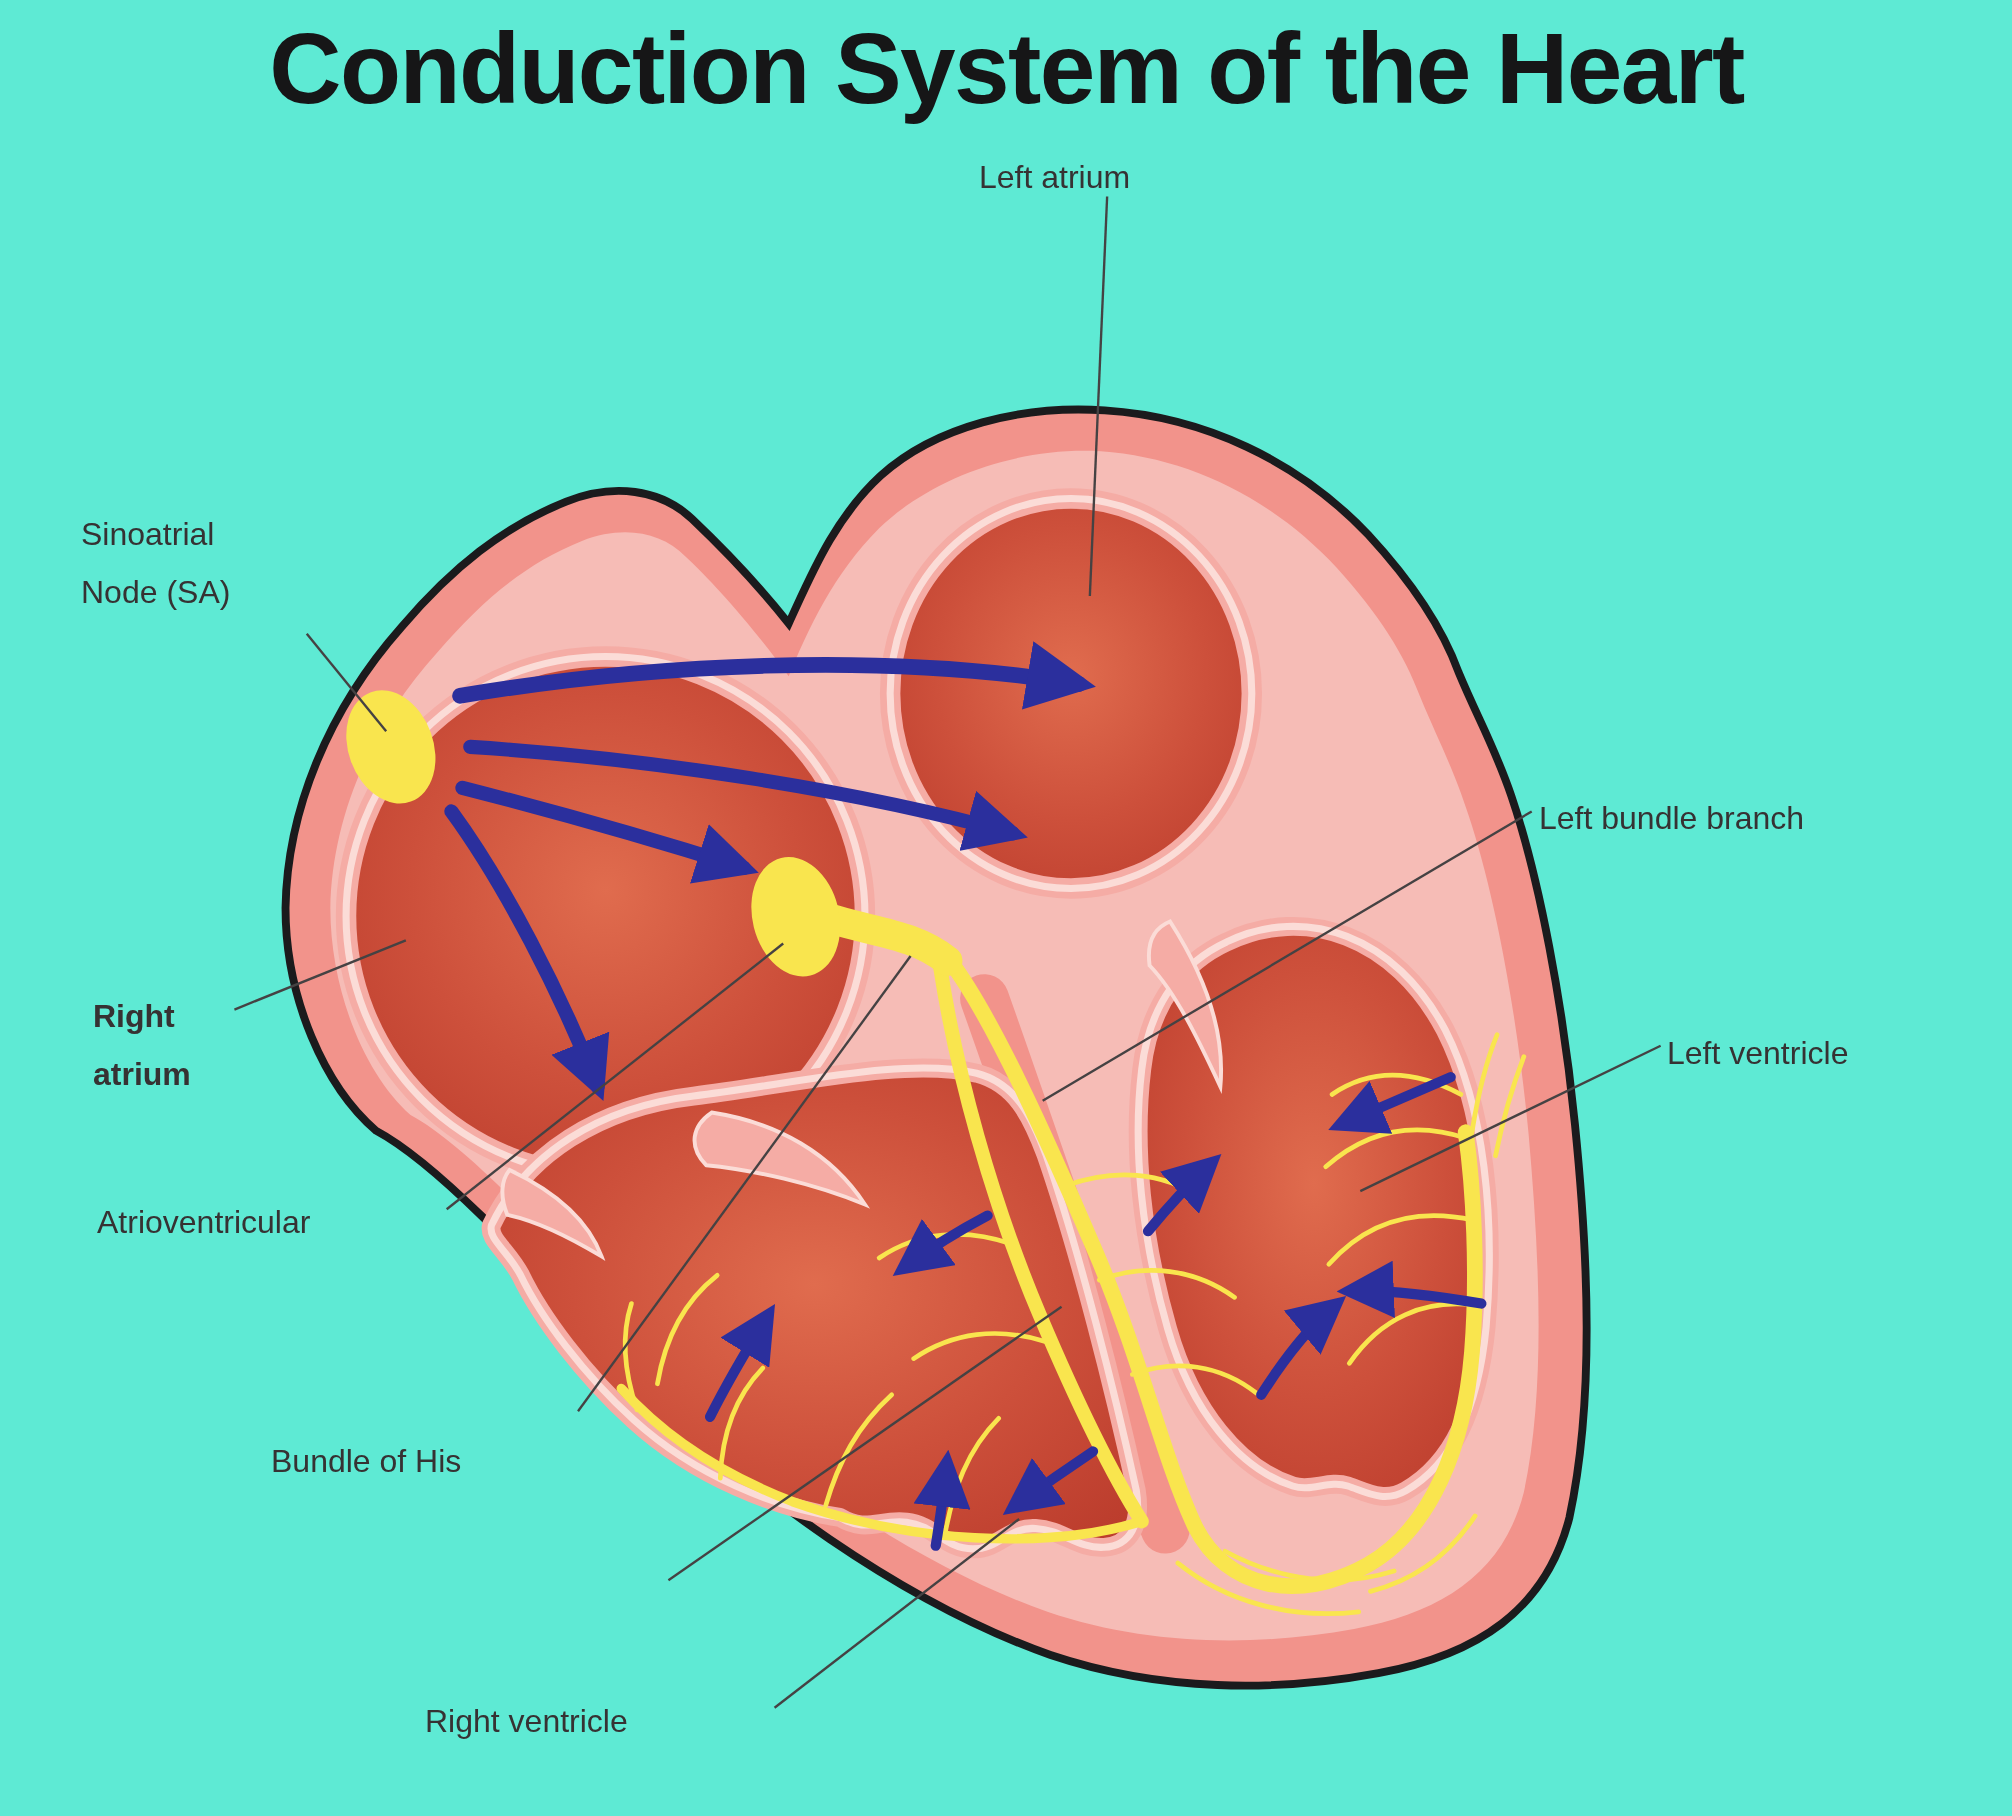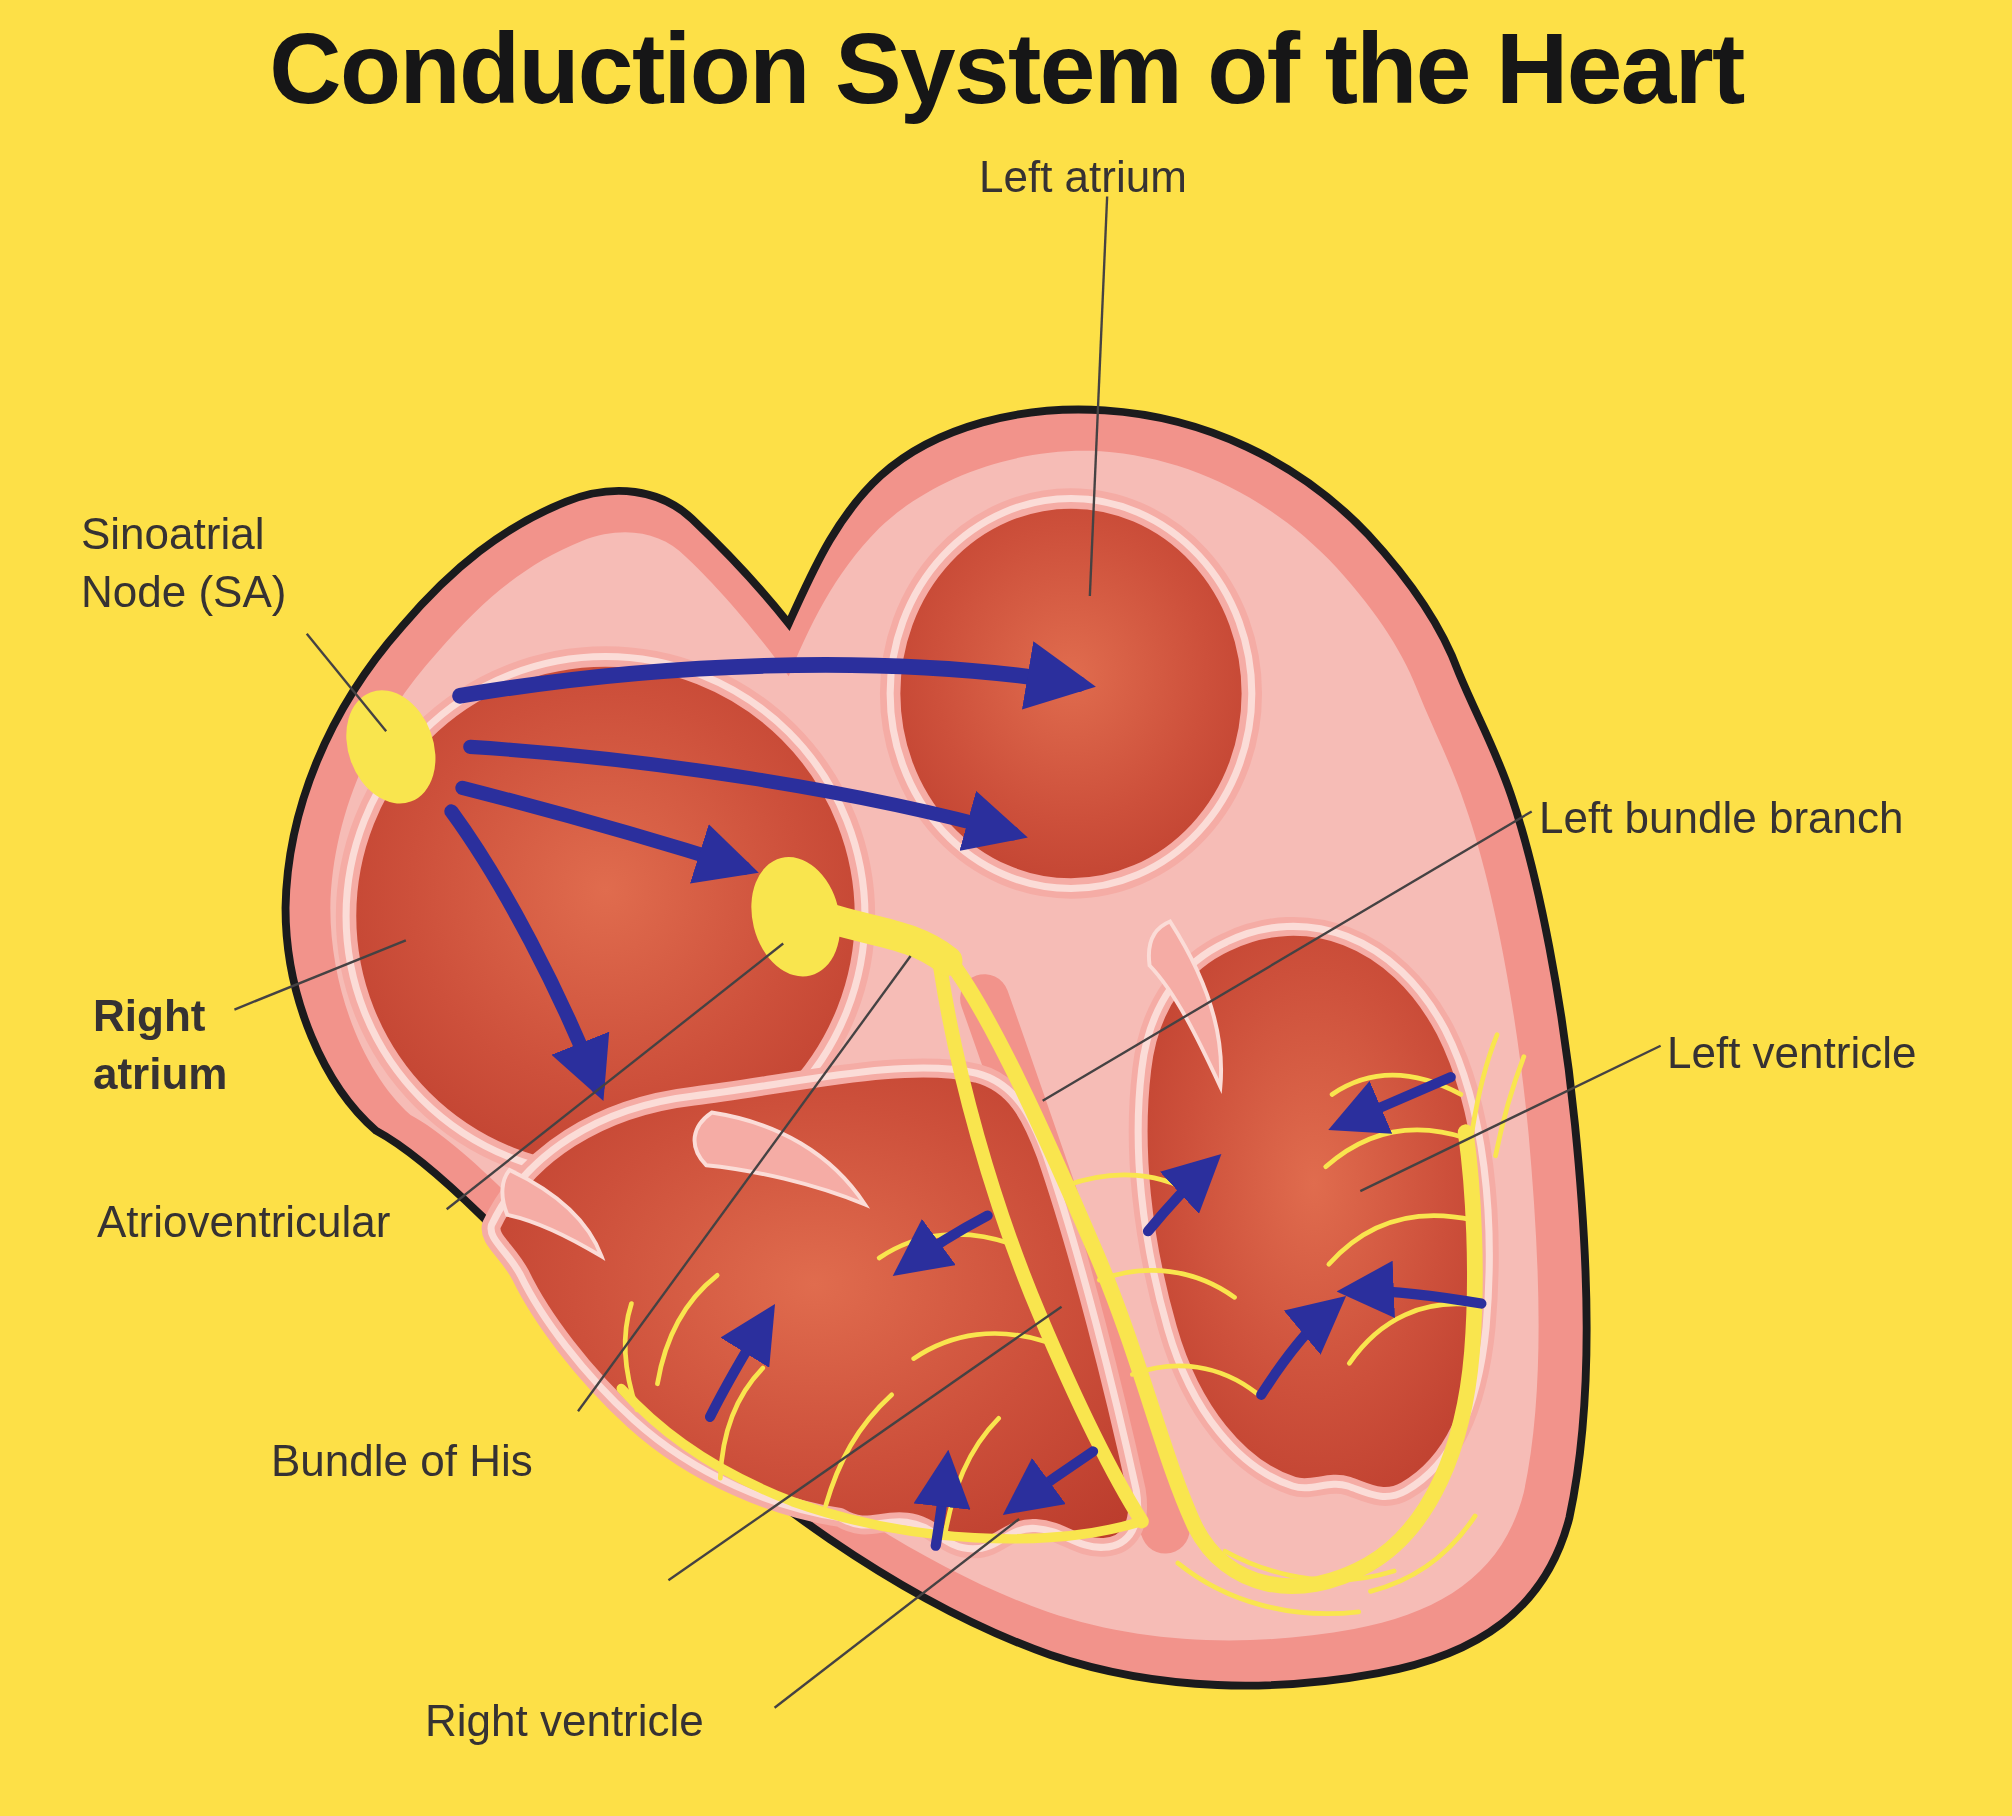--- a/index.html
+++ b/index.html
@@ -1,32 +1,32 @@
 <!DOCTYPE html>
 <html style="font-size:12.6px"><head>
 <meta charset="utf-8">
 <style>
   html,body{margin:0;padding:0;background:#ffffff;}
   .stage{
     position:relative;
     width:2013px;height:1817px;
-    background:#fde047;
+    background:#5eead4;
     font-family:"Liberation Sans", sans-serif;
     overflow:hidden;
   }
   .title{
     position:absolute;top:11px;left:0;right:0;
     text-align:center;
     font-size:100px;font-weight:bold;letter-spacing:-1.6px;
     color:#161617;white-space:nowrap;
   }
   .art{position:absolute;top:0;left:0;width:2013px;height:1817px;}
   .lbl{
     position:absolute;
-    font-size:44px;line-height:58px;
+    font-size:32px;line-height:58px;
     color:#363233;white-space:nowrap;
   }
   .lbl span{display:block;}
 </style>
 </head>
 <body>
 
 <div class="stage">
 
   <div class="title">Conduction System of the Heart</div>

